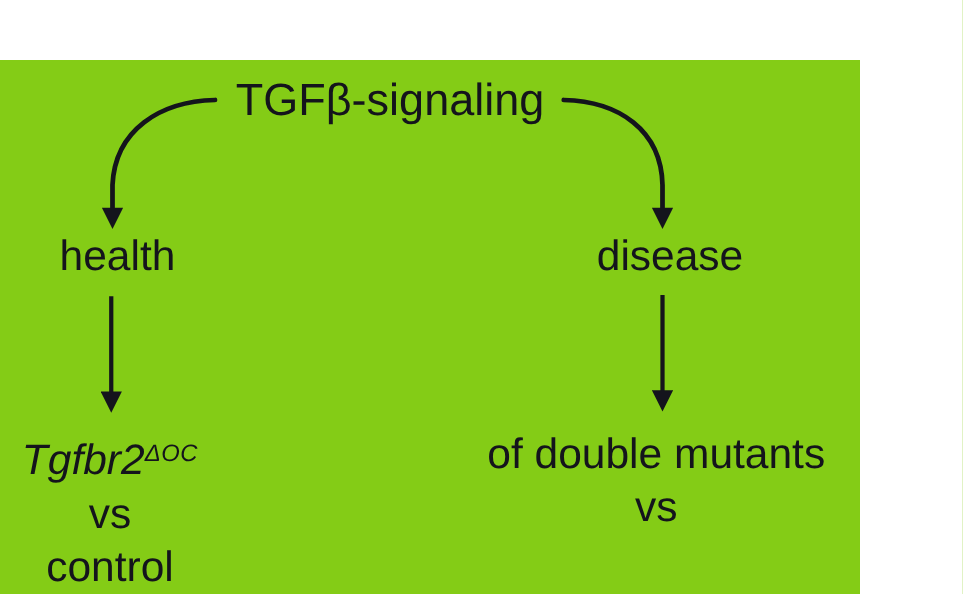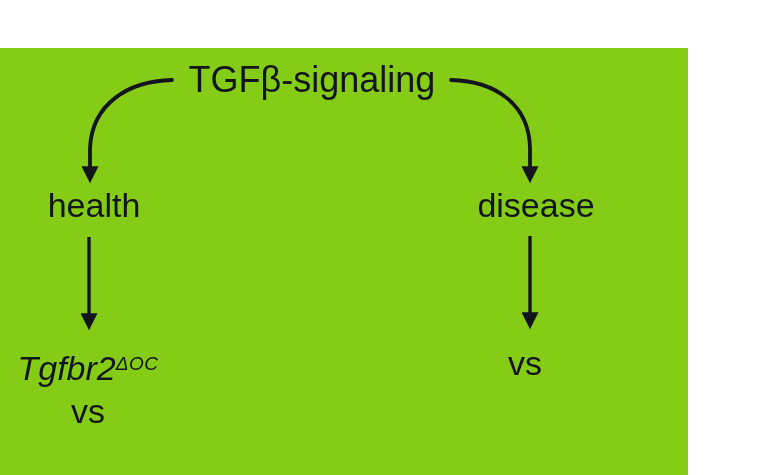--- a/index.html
+++ b/index.html
@@ -75,19 +75,21 @@
 
   <div class="node title-node" style="left: 312px; top: 13px;">TGFβ-signaling</div>
 
   <div class="node branch-node" style="left: 536px; top: 139px;">disease</div>
 
   <div class="node branch-node" style="left: 94px; top: 139px;">health</div>
 
   <div class="block" style="left: 88px; top: 294px;">
     <div class="gene-line"><i><span>Tgfbr2</span></i><sup>ΔOC</sup></div>
     <div>vs</div>
+    <div>control</div>
   </div>
 
   <div class="block" style="left: 525px; top: 294px;">
+    <div>of double mutants</div>
     <div>vs</div>
   </div>
 
 </div>
 
 </body></html>

